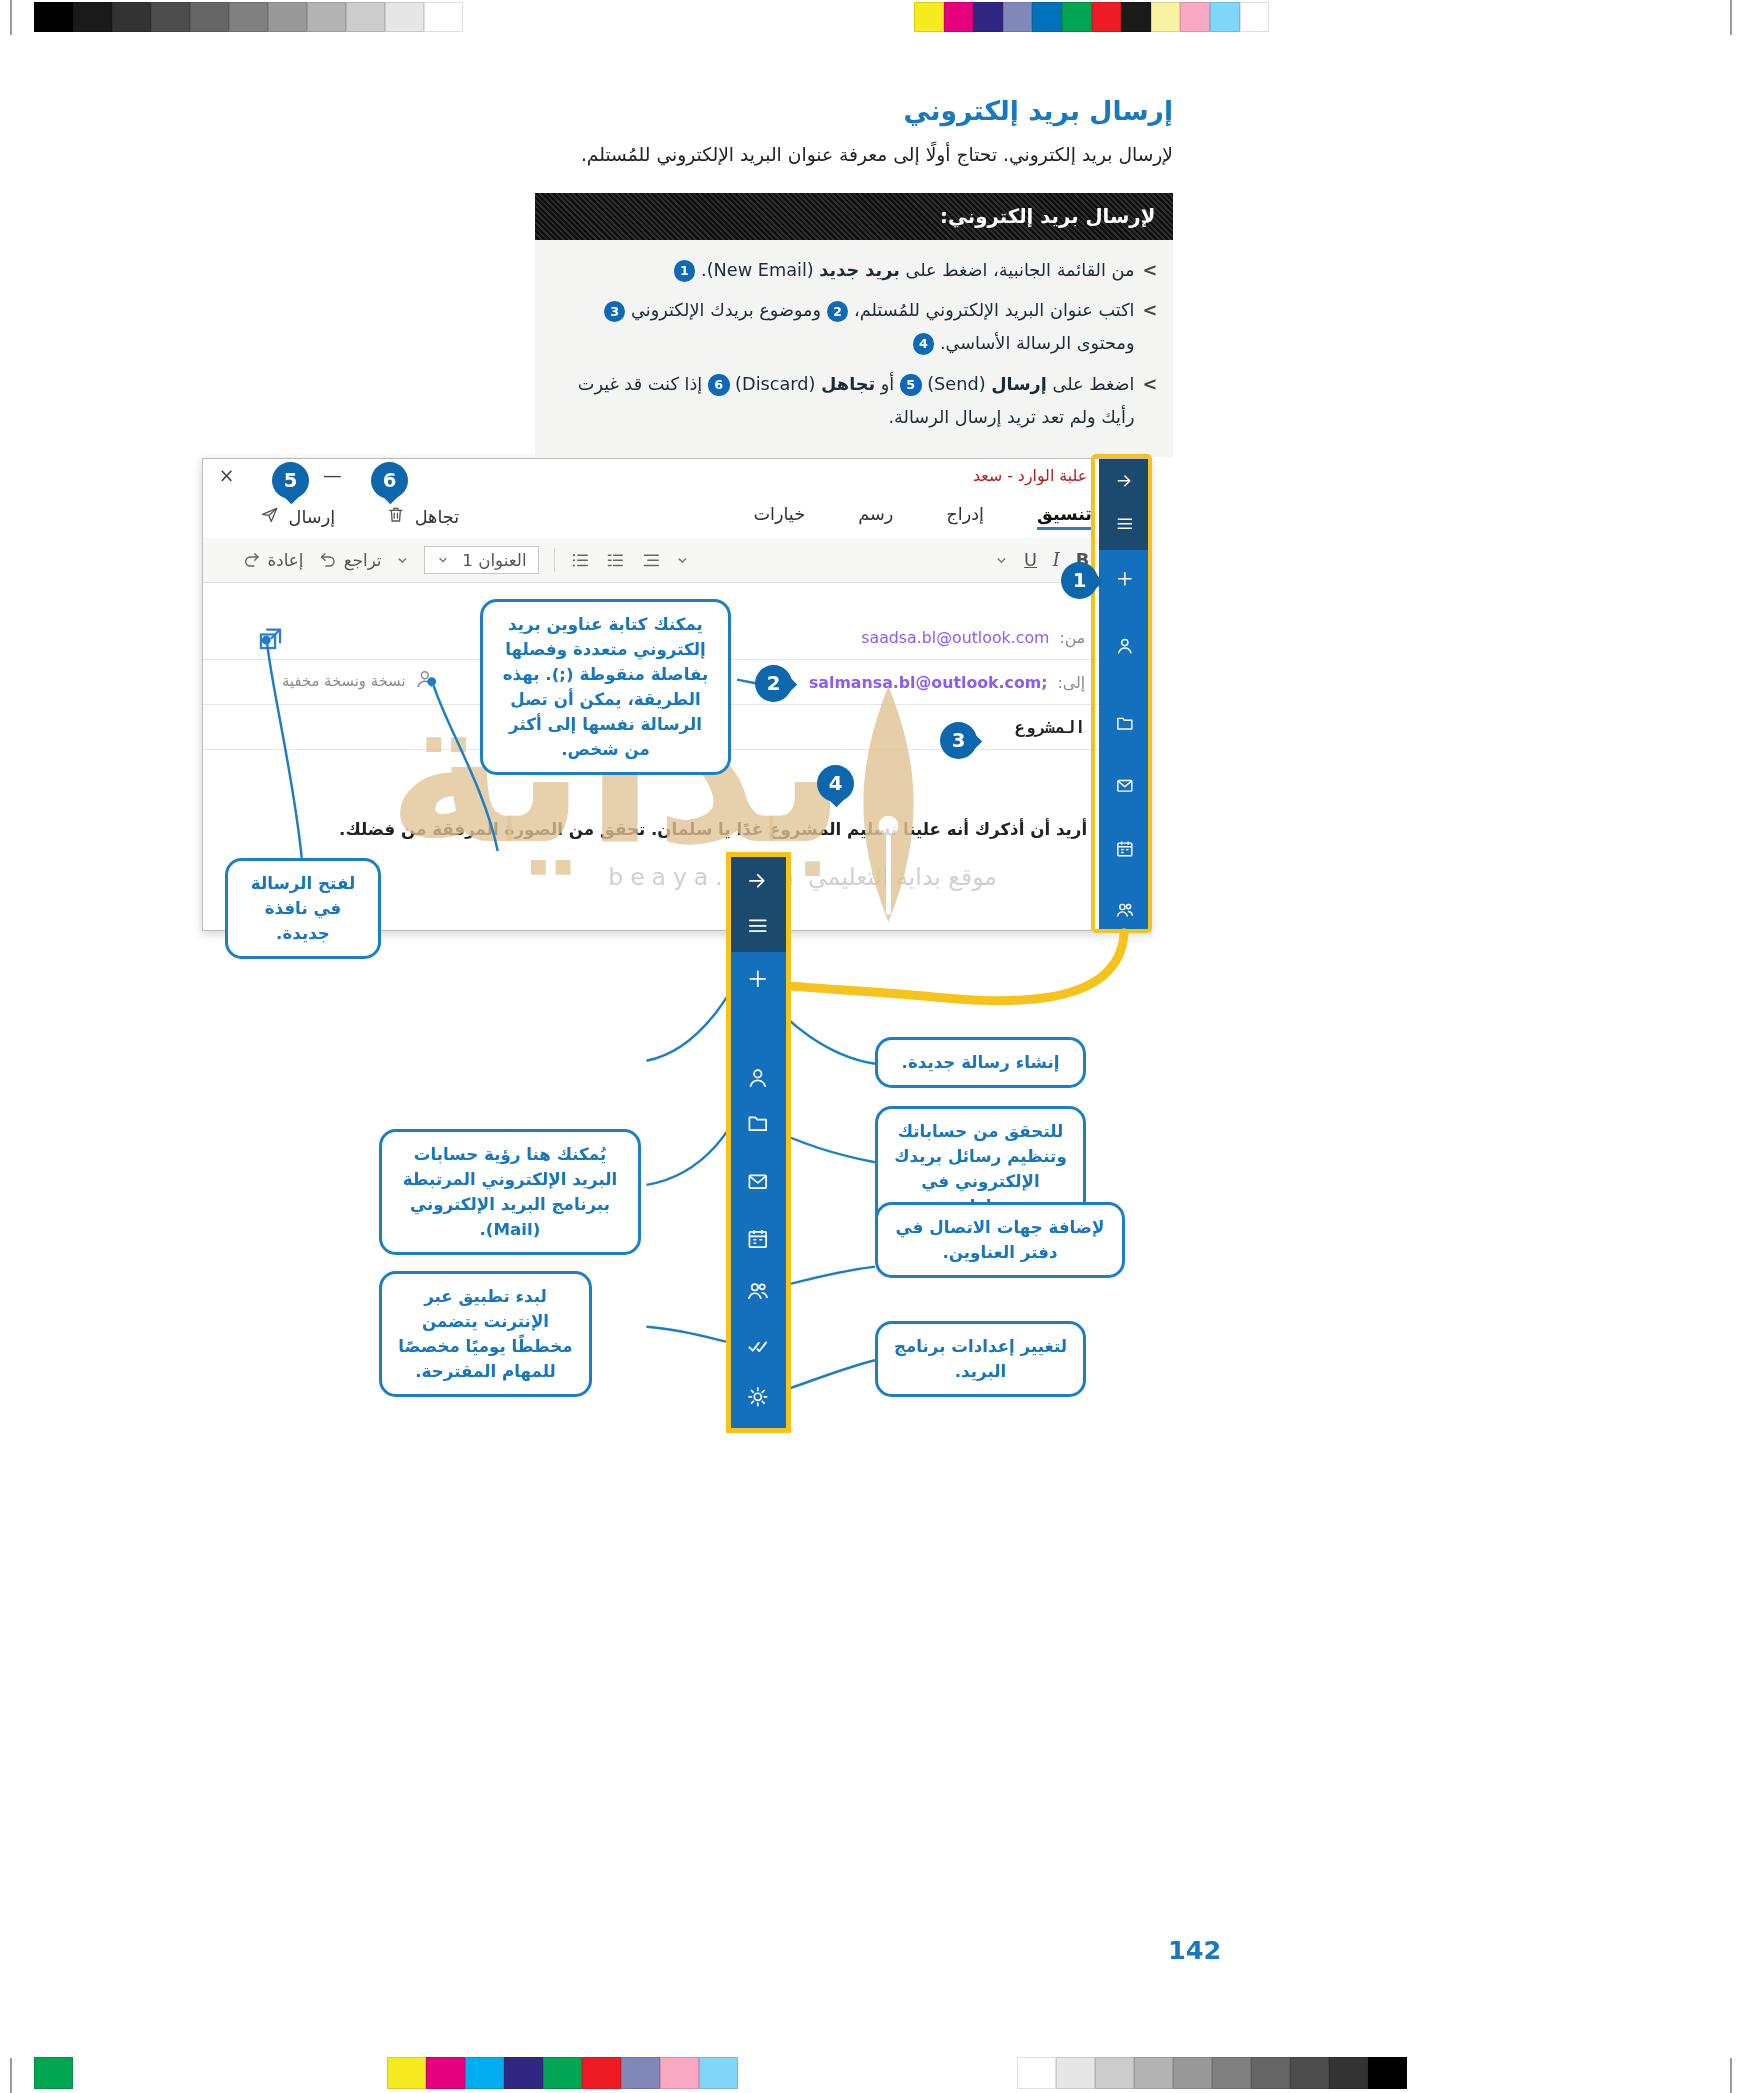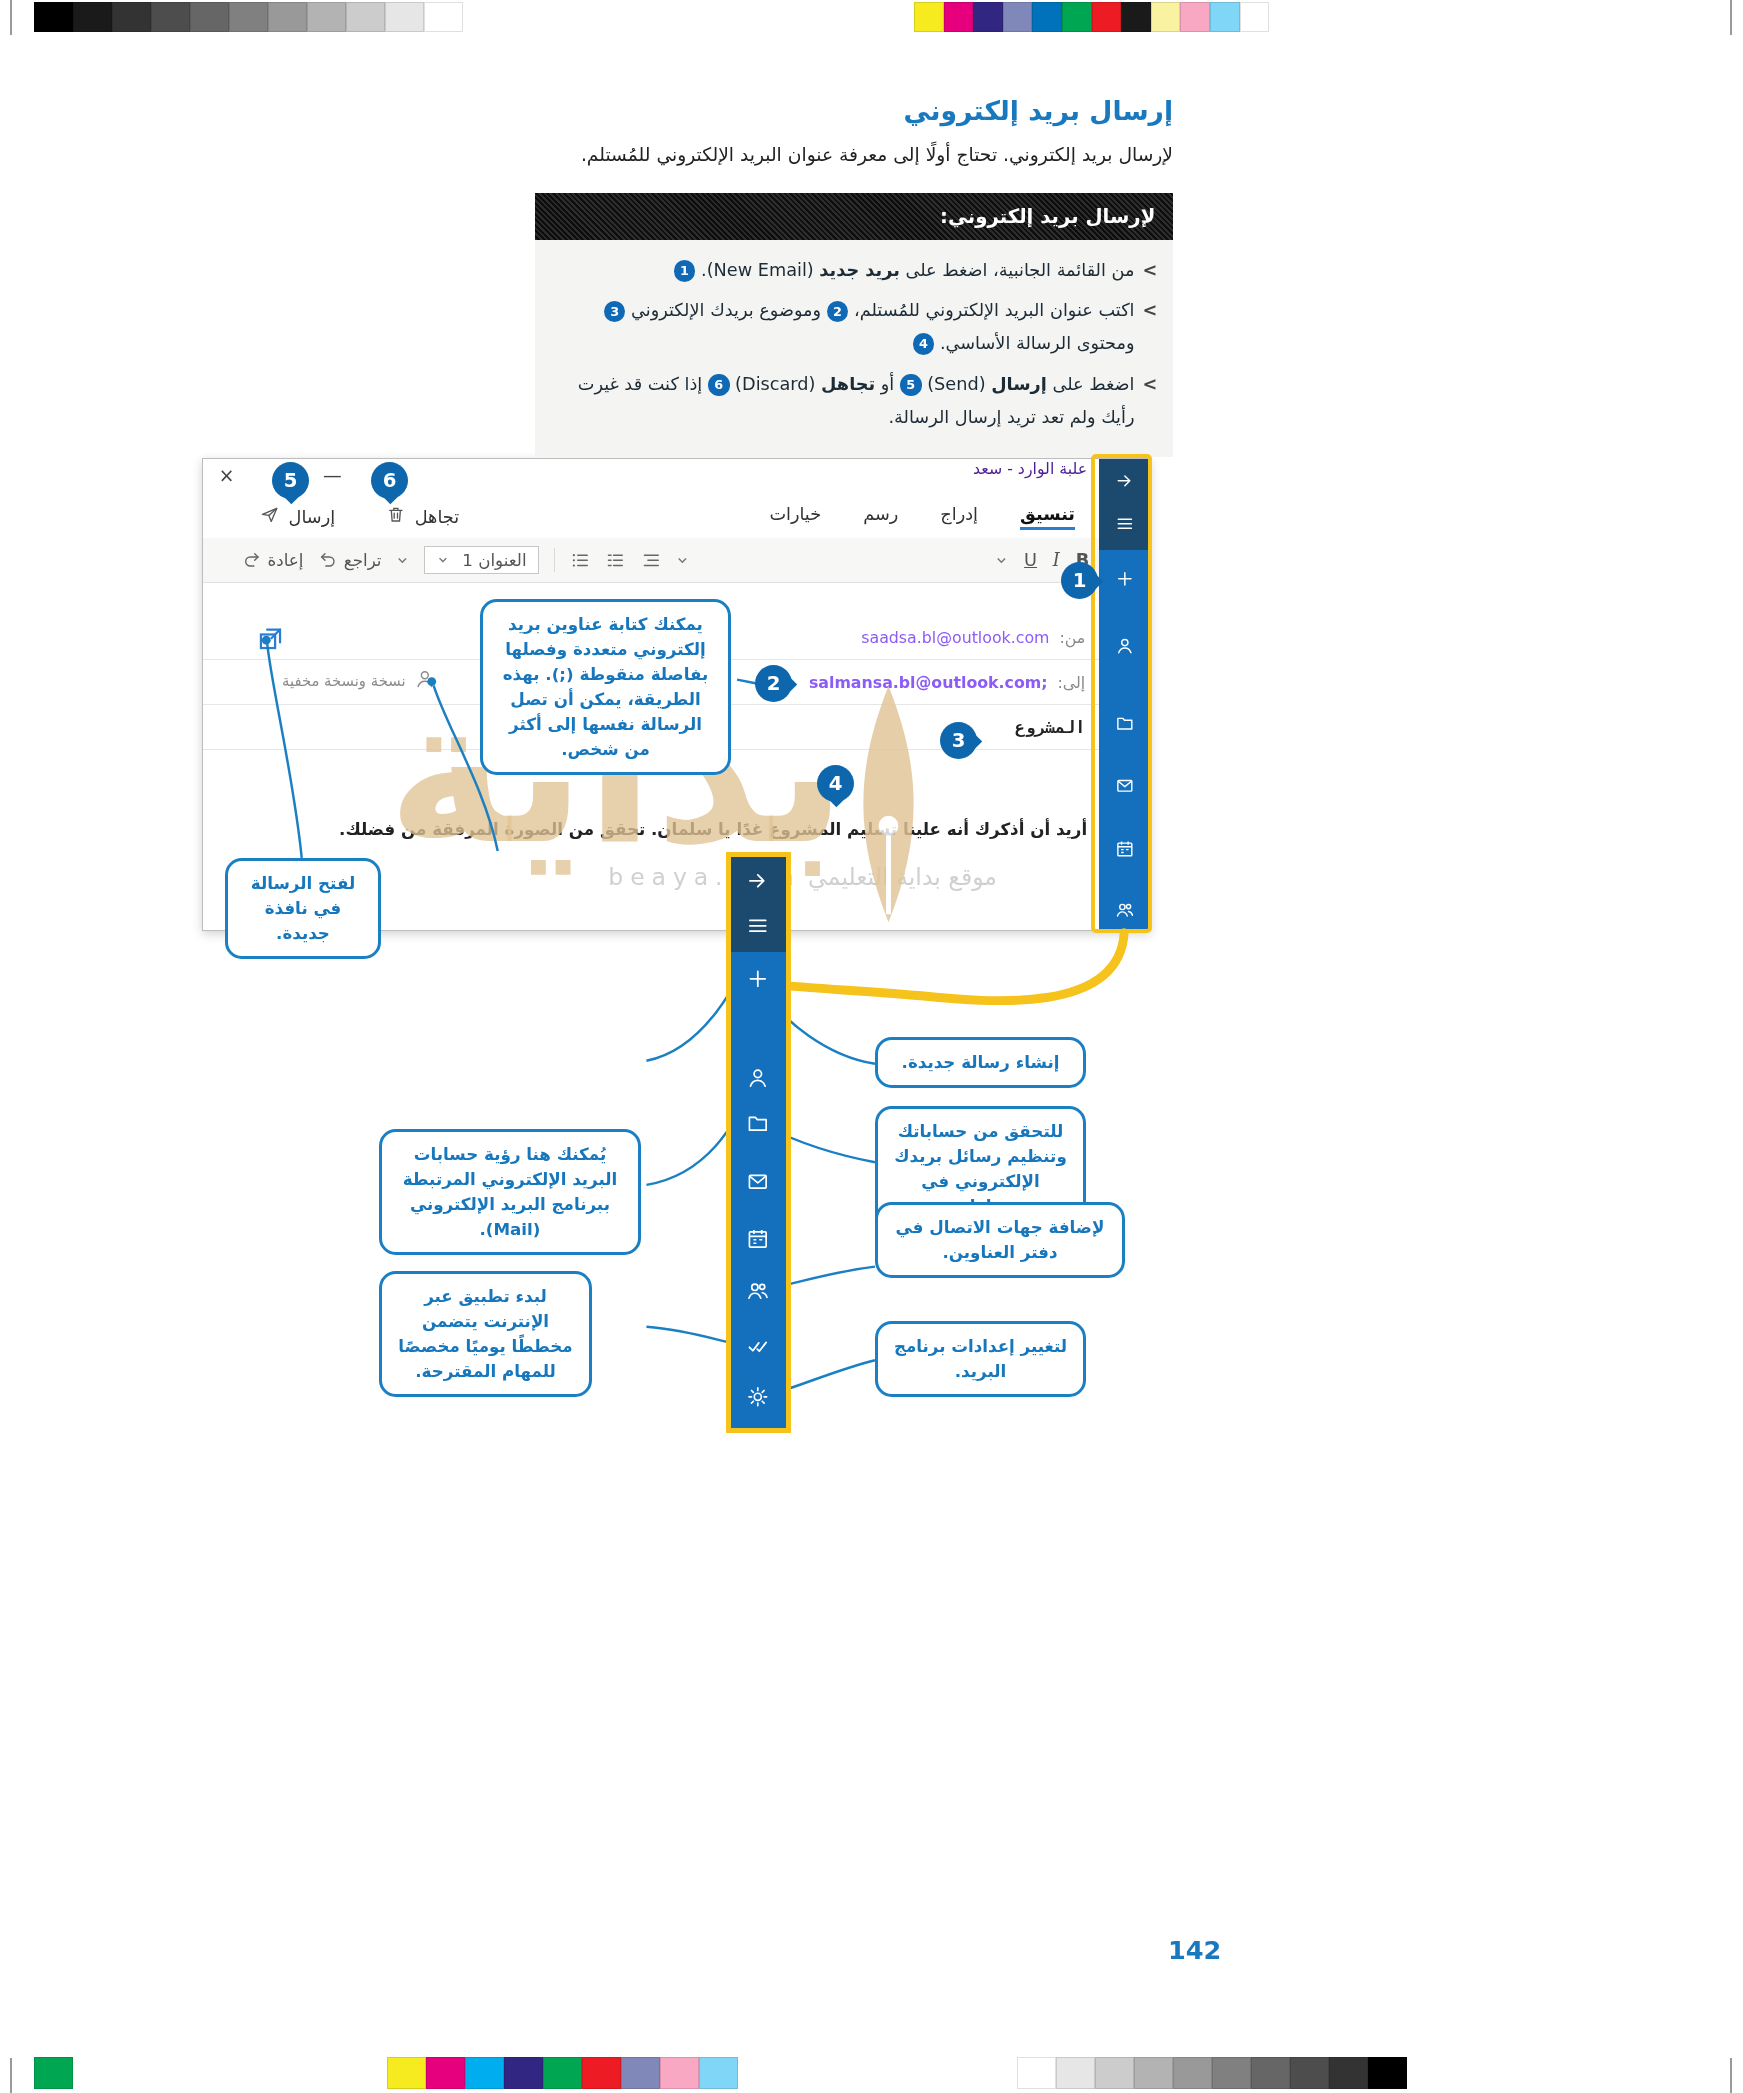--- a/index.html
+++ b/index.html
@@ -33,27 +33,27 @@
   
   .window { position:absolute; left:202px; top:458px; width:949px; height:473px; background:#fff;
      border:1px solid #bdbdbd; box-shadow:0 3px 9.9px rgba(0,0,0,.18); direction:ltr; z-index:2; }
   .win-main { position:absolute; left:0; top:0; right:51px; bottom:0; }
   .win-side { position:absolute; right:0; top:0; width:51px; bottom:0; background:#1470bd; }
   .win-side .side-dark { position:absolute; top:0; left:0; right:0; height:91px; background:#1b4a6e; }
   .side-icon { position:absolute; left:15.8px; width:19.7px; height:19.7px; }
   .side-icon svg { display:block; width:19.7px; height:19.7px; }
 
   .titlebar { position:absolute; top:0; left:0; right:0; height:37px; direction:rtl; }
-  .win-title { position:absolute; right:11.8px; top:0; font-size:15.8px; color:#4c1d95; }
+  .win-title { position:absolute; right:11.8px; top:7px; font-size:15.8px; color:#b91c1c; }
   .win-btn { position:absolute; top:5.9px; background:none; border:none; font-size:18.7px; color:#444; cursor:default; font-family:inherit; }
 
   .menubar { position:absolute; top:37px; left:0; right:0; height:41px; display:flex; align-items:center; padding-left:57px; gap:51px; }
   .menu-item { display:flex; align-items:center; gap:8.9px; font-size:17.7px; color:#333; direction:rtl; }
   .menu-item svg { width:19.7px; height:19.7px; }
-  .tabs { margin-left:auto; display:flex; gap:42px; padding-right:24px; font-size:17.7px; color:#333; }
+  .tabs { margin-left:auto; display:flex; gap:53px; padding-right:7px; font-size:17.7px; color:#333; }
   .tab { padding-bottom:3px; }
   .tab.active { font-weight:bold; color:#111; border-bottom:3px solid #2b7cd3; }
 
   .toolbar { position:absolute; top:79px; left:0; right:0; height:45px; background:#f7f7f6; border-bottom:1px solid #e0e0e0;
      display:flex; align-items:center; gap:14.8px; padding-left:39px; color:#555; font-size:16.7px; }
   .tb-group { display:flex; align-items:center; gap:5.9px; direction:rtl; }
   .toolbar svg { display:block; }
   .tb-sep { width:1px; height:23.6px; background:#d8d8d8; }
   .heading-box { display:flex; align-items:center; gap:13.8px; border:1px solid #c7c7c7; background:#fff; padding:3px 11.8px; direction:rtl; color:#555; }
   .tb-letter { font-size:17.7px; color:#555; background:none; border:none; font-family:inherit; }

